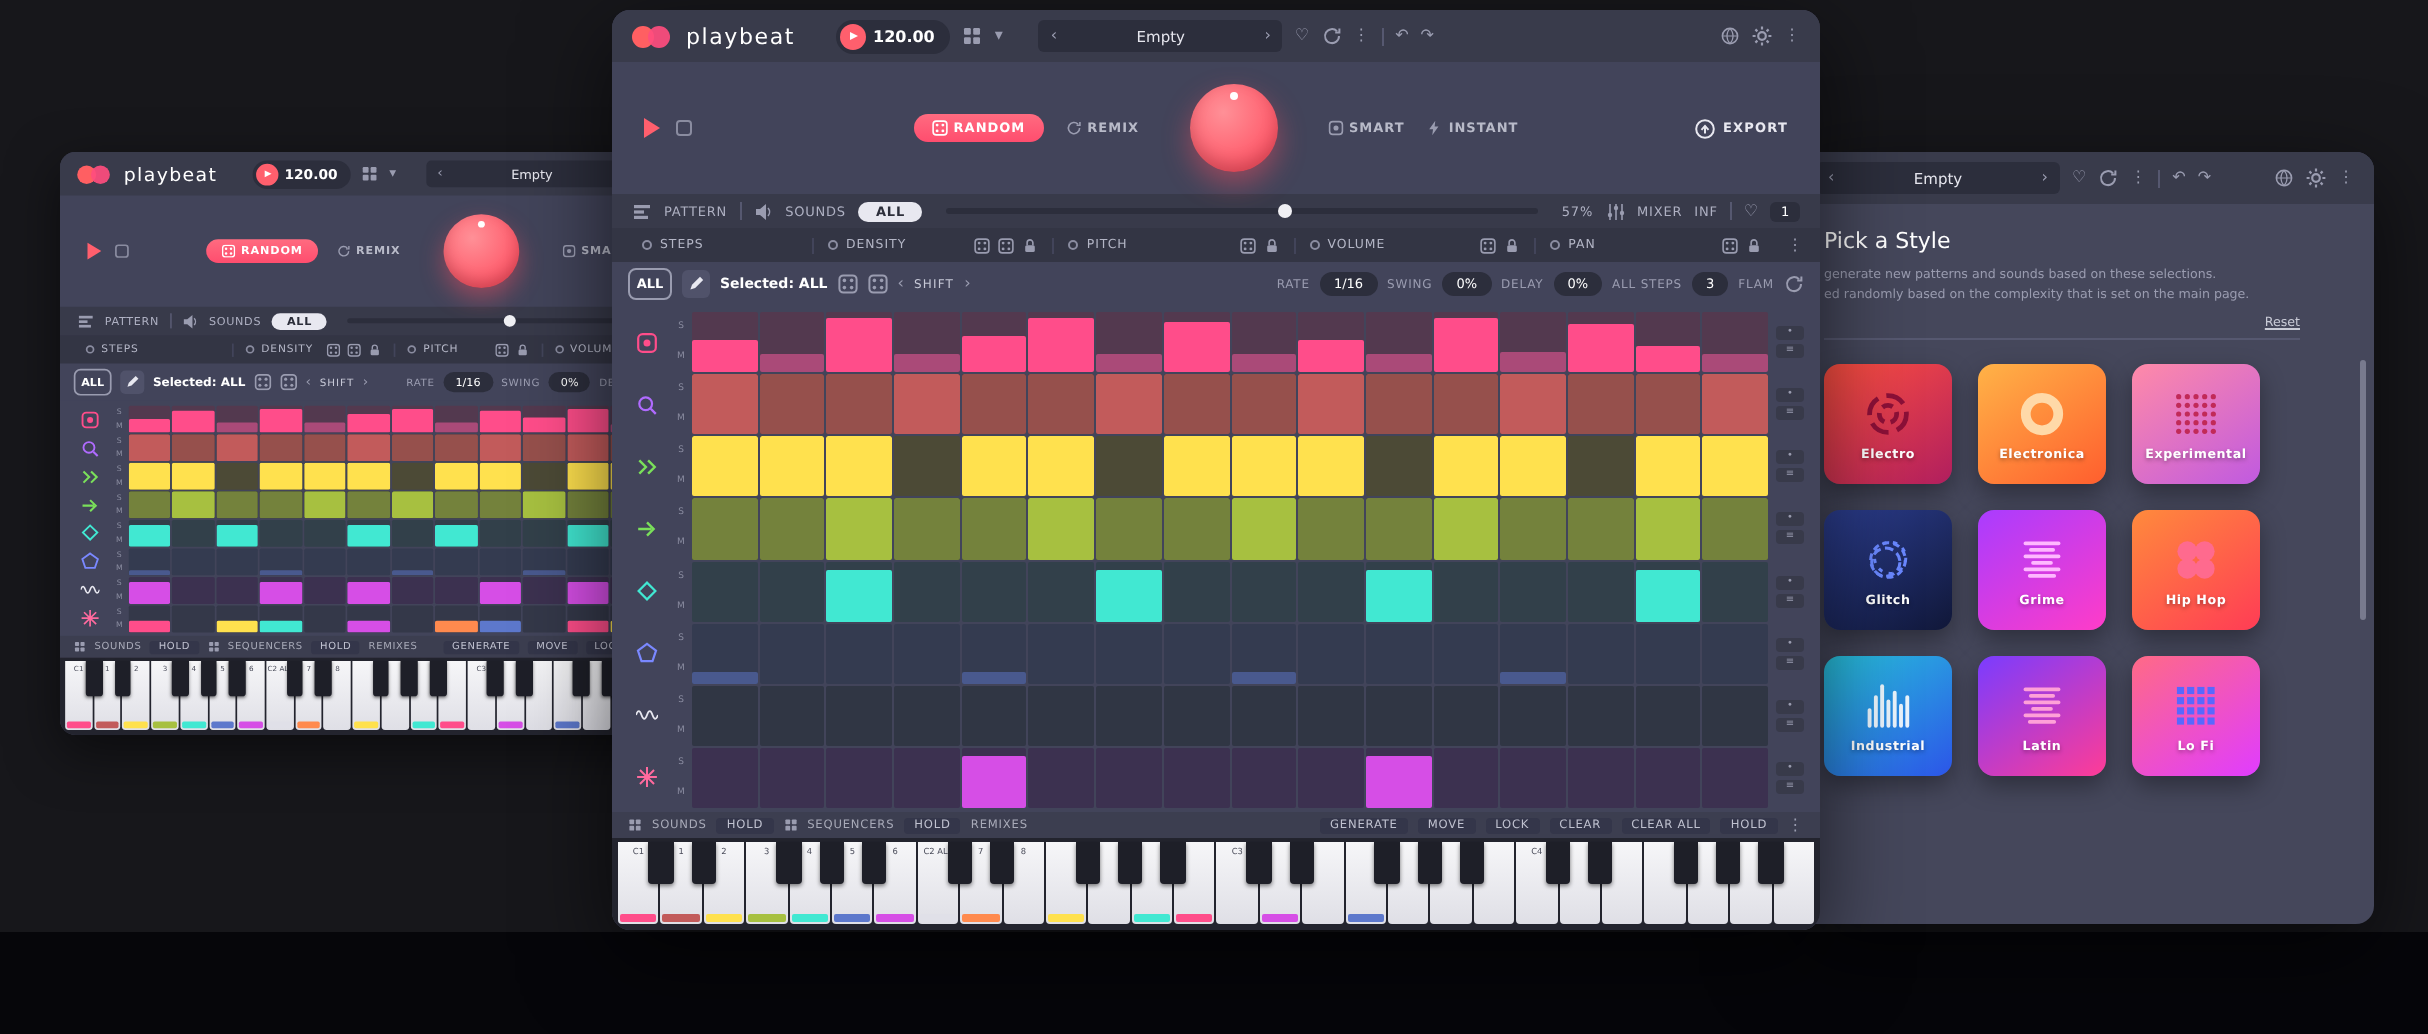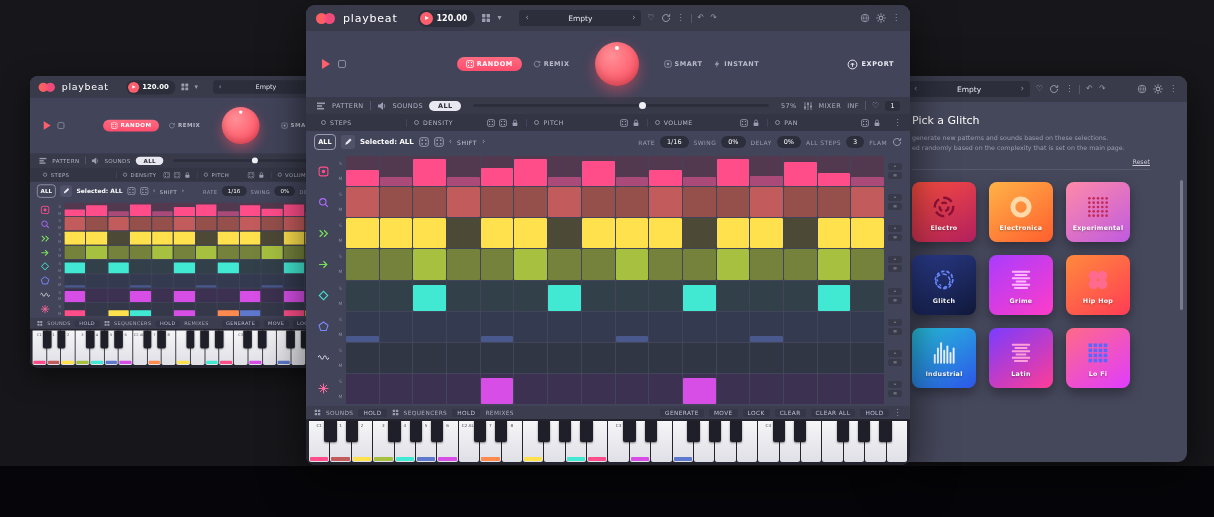--- a/index.html
+++ b/index.html
@@ -1010,21 +1010,21 @@
           <svg viewBox="0 0 10 10">
             <circle cx="5" cy="5" r="1.9" fill="none" stroke="currentColor" stroke-width="1.1"></circle>
             <g stroke="currentColor" stroke-width="1.1">
               <path d="M5 .3v1.5M5 8.2v1.5M.3 5h1.5M8.2 5h1.5M1.7 1.7l1 1M7.3 7.3l1 1M8.3 1.7l-1 1M2.7 7.3l-1 1"></path>
             </g>
           </svg>
         </span>
       <span class="ticon">⋮</span>
     </div>
     <div class="rw-body">
-      <div class="rw-title">Pick a Glitch</div>
+      <div class="rw-title">Pick a Style</div>
       <div class="rw-desc">
         <span>generate new patterns and sounds based on these selections.</span><br>
         <span>ed randomly based on the complexity that is set on the main page.</span>
       </div>
       <div class="rw-reset">Reset</div>
       <hr class="rw-rule">
       <div class="tiles">
           <div class="tile" style="background: linear-gradient(145deg, rgb(255, 80, 64), rgb(176, 30, 94));">
             <span class="tile-ic">
               <svg viewBox="0 0 24 24">

